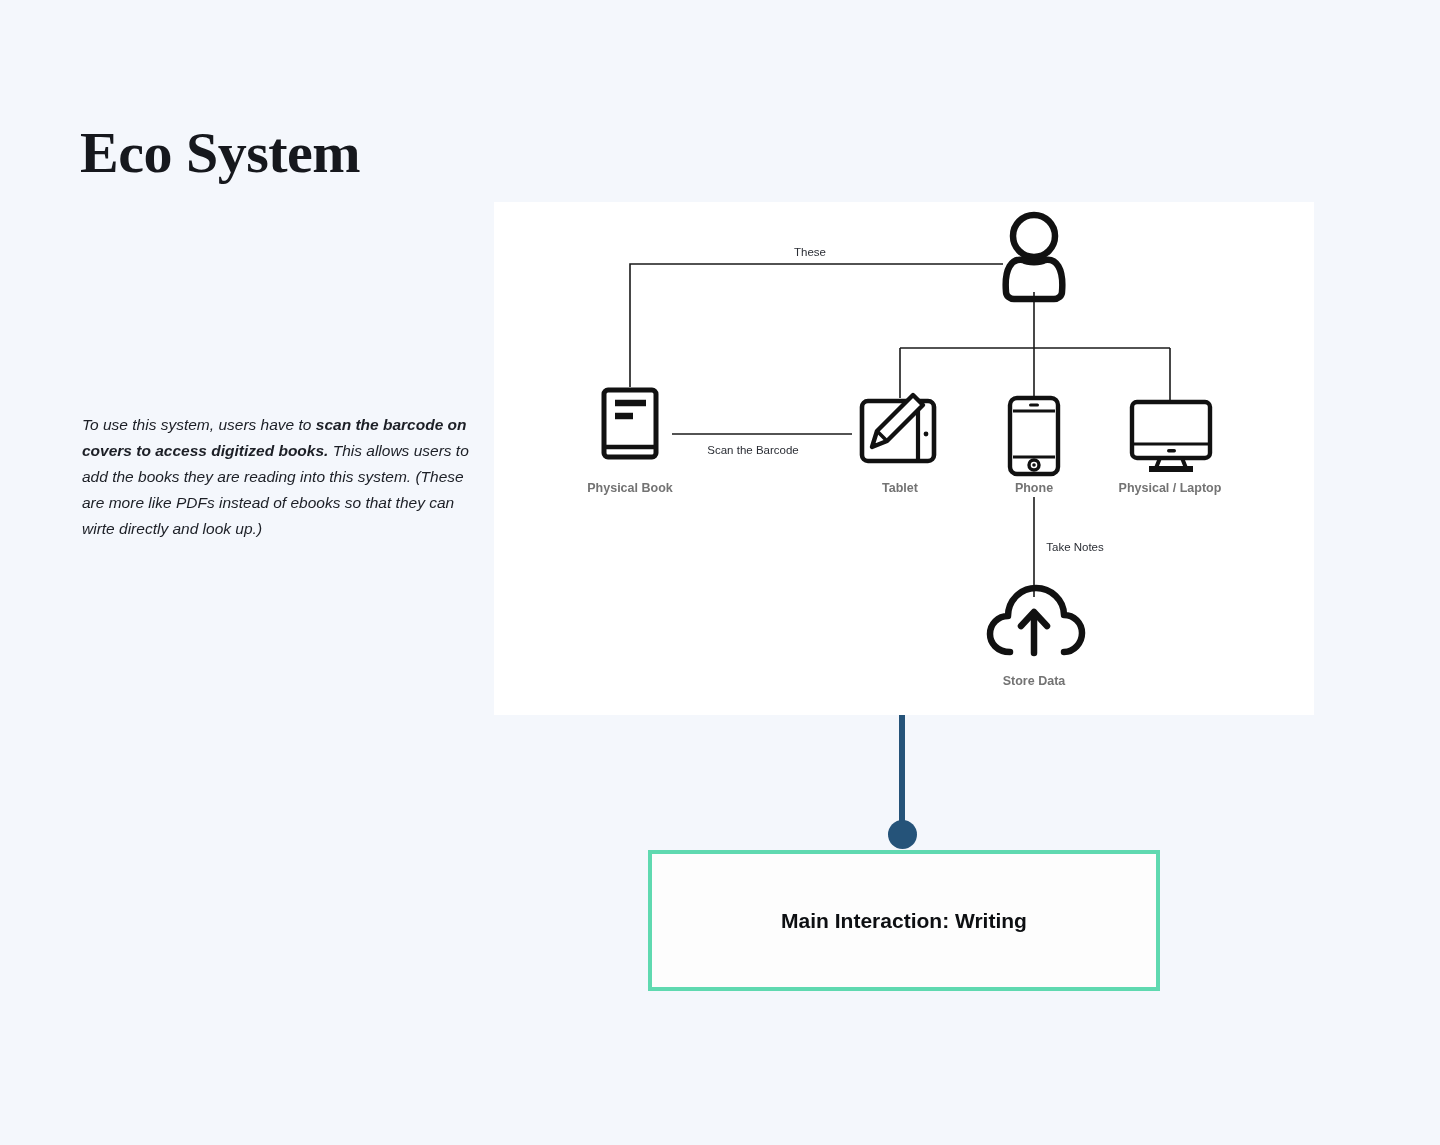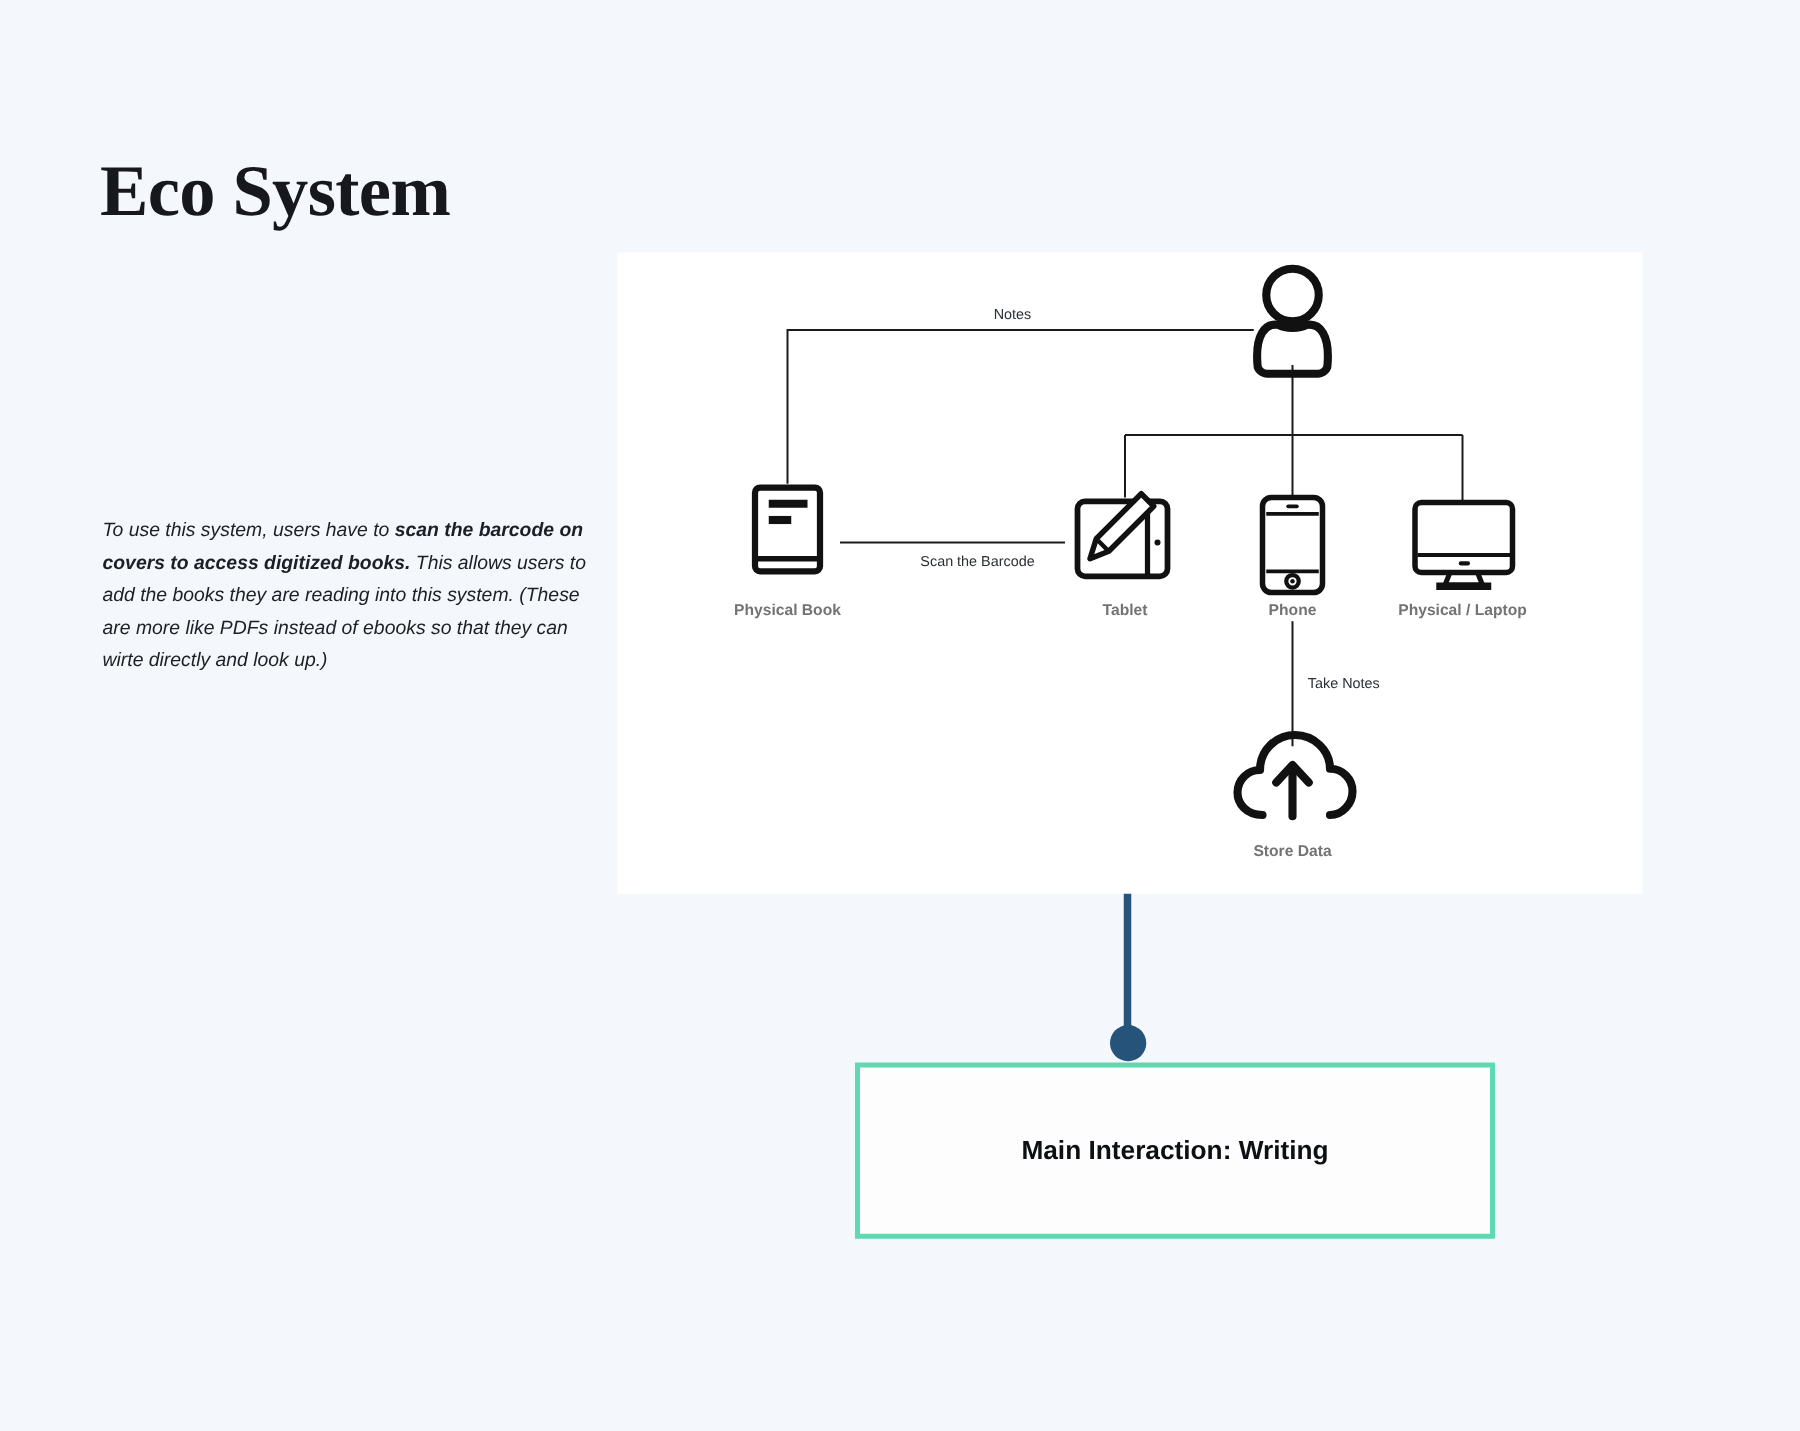--- a/index.html
+++ b/index.html
@@ -101,21 +101,20 @@
     left: 648px;
     top: 850px;
     width: 512px;
     height: 141px;
     border: 4px solid #5fd9b0;
     background: #fdfdfd;
     display: flex;
     align-items: center;
     justify-content: center;
     box-sizing: border-box;
-    margin-left: 36px;
   }
   .callout-text {
     font-size: 21px;
     font-weight: bold;
     line-height: 29px;
     color: #0d0f12;
     text-align: center;
   }
 </style>
 </head>
@@ -195,22 +194,22 @@
         <path d="M 527 424 L 540 410 L 553 424"></path>
       </g>
     </svg>
 
     <span class="node-label" style="left:136px; top:279px;">Physical Book</span>
     <span class="node-label" style="left:406px; top:279px;">Tablet</span>
     <span class="node-label" style="left:540px; top:279px;">Phone</span>
     <span class="node-label" style="left:676px; top:279px;">Physical / Laptop</span>
     <span class="node-label" style="left:540px; top:472px;">Store Data</span>
 
-    <span class="edge-label" style="left:316px; top:44px;">Notes</span>
-    <span class="edge-label" style="left:288px; top:242px;">Scan the Barcode</span>
+    <span class="edge-label" style="left:316px; top:44px;">These</span>
+    <span class="edge-label" style="left:259px; top:242px;">Scan the Barcode</span>
     <span class="edge-label" style="left:581px; top:339px;">Take Notes</span>
 
   </div>
 
   <div class="connector"></div>
   <div class="connector-dot"></div>
 
   <div class="callout">
     <div class="callout-text">
       <div>Main Interaction: Writing</div>

